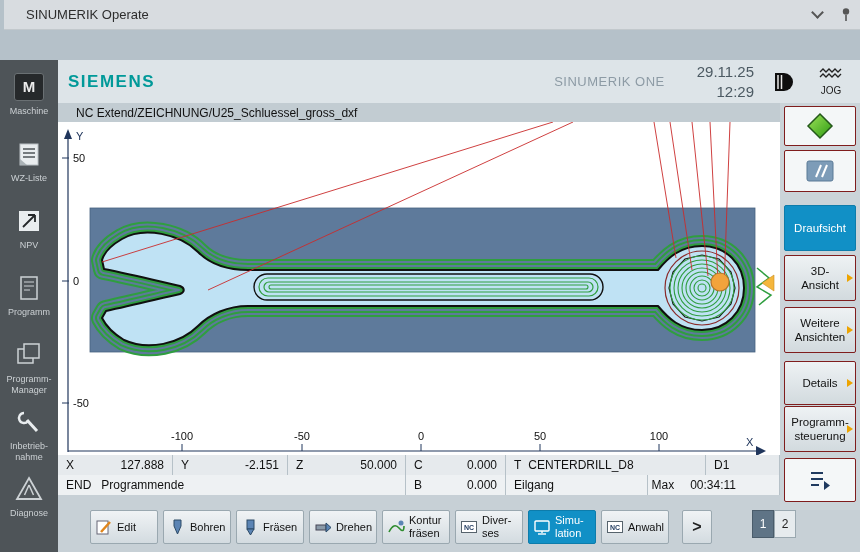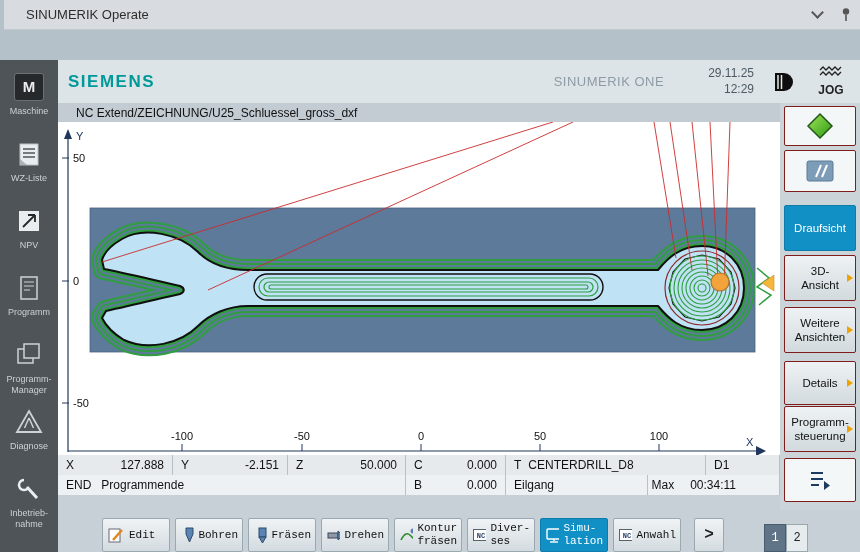--- a/index.html
+++ b/index.html
@@ -26,24 +26,24 @@
              color:#ccd1d4; font-size:9px; text-align:center; cursor:pointer; line-height:1.2; }
   .sb-icon { height:34px; display:flex; align-items:center; justify-content:center; margin-bottom:2px; }
   .m-box { width:30px; height:28px; background:#26292b; border:1px solid #6a7073; border-radius:3px;
            color:#ececec; font-weight:bold; font-size:15px; display:flex; align-items:center; justify-content:center; }
 
   
   .main { position:absolute; left:58px; top:60px; width:802px; height:492px; }
   .header { height:43px; background:#dde4e8; display:flex; align-items:center; padding:16px 10px; }
   .brand { color:#099; font-weight:bold; font-size:17px; letter-spacing:1.5px; }
   .product { margin-left:auto; color:#8d9ba5; font-size:13px; letter-spacing:.5px; }
-  .datetime { margin-left:44px; text-align:right; font-size:12px; color:#4c5a63; line-height:1.3; }
+  .datetime { margin-left:32px; text-align:right; font-size:15px; color:#4c5a63; line-height:1.3; }
   .hicon { width:38px; height:34px; margin-left:10px; display:flex; flex-direction:column;
            align-items:center; justify-content:center; cursor:pointer; }
-  .jog-label { font-size:12px; font-weight:bold; color:#222; margin-top:7px; }
+  .jog-label { font-size:10px; font-weight:normal; color:#222; margin-top:7px; }
 
   .content { display:flex; height:407px; }
   .leftcol { width:722px; display:flex; flex-direction:column; }
   .pathbar { height:19px; background:#c2ccd2; font-size:12px; color:#111; display:flex;
              align-items:center; padding:0 18px; }
   .simarea { height:333px; background:#fff; position:relative; }
 
   .srow { height:20px; display:flex; font-size:12px; color:#111; }
   .srow1 { background:#e6eaed; }
   .srow2 { background:#eef1f3; }
@@ -55,21 +55,21 @@
   .rightcol { width:80px; background:#cbd4d9; padding:3px 4px 0 4px; display:flex; flex-direction:column; align-items:center; }
   .rsk { width:72px; border:1px solid #7f1d1d; border-radius:2px; background:linear-gradient(#eef2f4,#d2dade);
          font-size:11.5px; color:#111; display:flex; flex-direction:column; align-items:center;
          justify-content:center; position:relative; cursor:pointer; text-align:center; line-height:1.25; }
   .rsk.iconbtn { background:#f4f7f8; }
   .rsk.sel { background:#1190c6; color:#fff; border-color:#0d7cab; }
   .arrow-r { position:absolute; right:2px; top:50%; margin-top:-4px; width:0; height:0;
              border-left:6px solid #eda400; border-top:4px solid transparent; border-bottom:4px solid transparent; }
 
   
-  .bottombar { height:42px; background:#c7d0d6; display:flex; align-items:flex-end; padding-left:44px;font-family:Liberation Mono, monospace; }
+  .bottombar { height:42px; background:#c7d0d6; display:flex; align-items:flex-start; padding-left:32px; }
   .sk { height:34px; width:68px; margin-right:5px; border:1px solid #9aa8b0; border-radius:2px;
         background:linear-gradient(#f0f3f5,#d3dbe0); display:flex; align-items:center; padding:0 4px;
         gap:4px; font-size:11px; color:#111; cursor:pointer; line-height:1.15; text-align:left; }
   .sk.sel { background:#1190c6; color:#fff; border-color:#0d7cab; }
   .sk-label div:empty { display:none; }
   .sb-label div:empty { display:none; }
   .rsk-label div:empty { display:none; }
   .pgmore { height:34px; width:30px; border:1px solid #9aa8b0; border-radius:2px; margin-left:8px;
             background:linear-gradient(#f0f3f5,#d3dbe0); font-size:16px; font-weight:bold; color:#222;
             display:flex; align-items:center; justify-content:center; cursor:pointer; }
@@ -151,38 +151,38 @@
         </svg>
       </div>
       <div class="sb-label">
           <div>Programm-</div>
           <div>Manager</div>
         </div>
     </div>
     <div class="sb-item">
       <div class="sb-icon">
         <svg width="30" height="30">
+          <path d="M10,6 a5,5 0 1 0 4,8" fill="none" stroke="#e9edef" stroke-width="2.5"></path>
+          <line x1="13" y1="13" x2="23" y2="24" stroke="#e9edef" stroke-width="3"></line>
+        </svg>
+      </div>
+      <div class="sb-label">
+          <div>Inbetrieb-</div>
+          <div>nahme</div>
+        </div>
+    </div>
+    <div class="sb-item">
+      <div class="sb-icon">
+        <svg width="30" height="30">
           <polygon points="15,4 27,25 3,25" fill="none" stroke="#cdd2d5" stroke-width="1.8"></polygon>
           <path d="M15,11 L10.5,21 M15,11 L19.5,21" stroke="#cdd2d5" stroke-width="1.5" fill="none"></path>
         </svg>
       </div>
       <div class="sb-label">
           <div>Diagnose</div>
-        </div>
-    </div>
-    <div class="sb-item">
-      <div class="sb-icon">
-        <svg width="30" height="30">
-          <path d="M10,6 a5,5 0 1 0 4,8" fill="none" stroke="#e9edef" stroke-width="2.5"></path>
-          <line x1="13" y1="13" x2="23" y2="24" stroke="#e9edef" stroke-width="3"></line>
-        </svg>
-      </div>
-      <div class="sb-label">
-          <div>Inbetrieb-</div>
-          <div>nahme</div>
         </div>
     </div>
   </div>
 
   <div class="main">
 
     <div class="header">
       <span class="brand">SIEMENS</span>
       <span class="product">SINUMERIK ONE</span>
       <div class="datetime">

